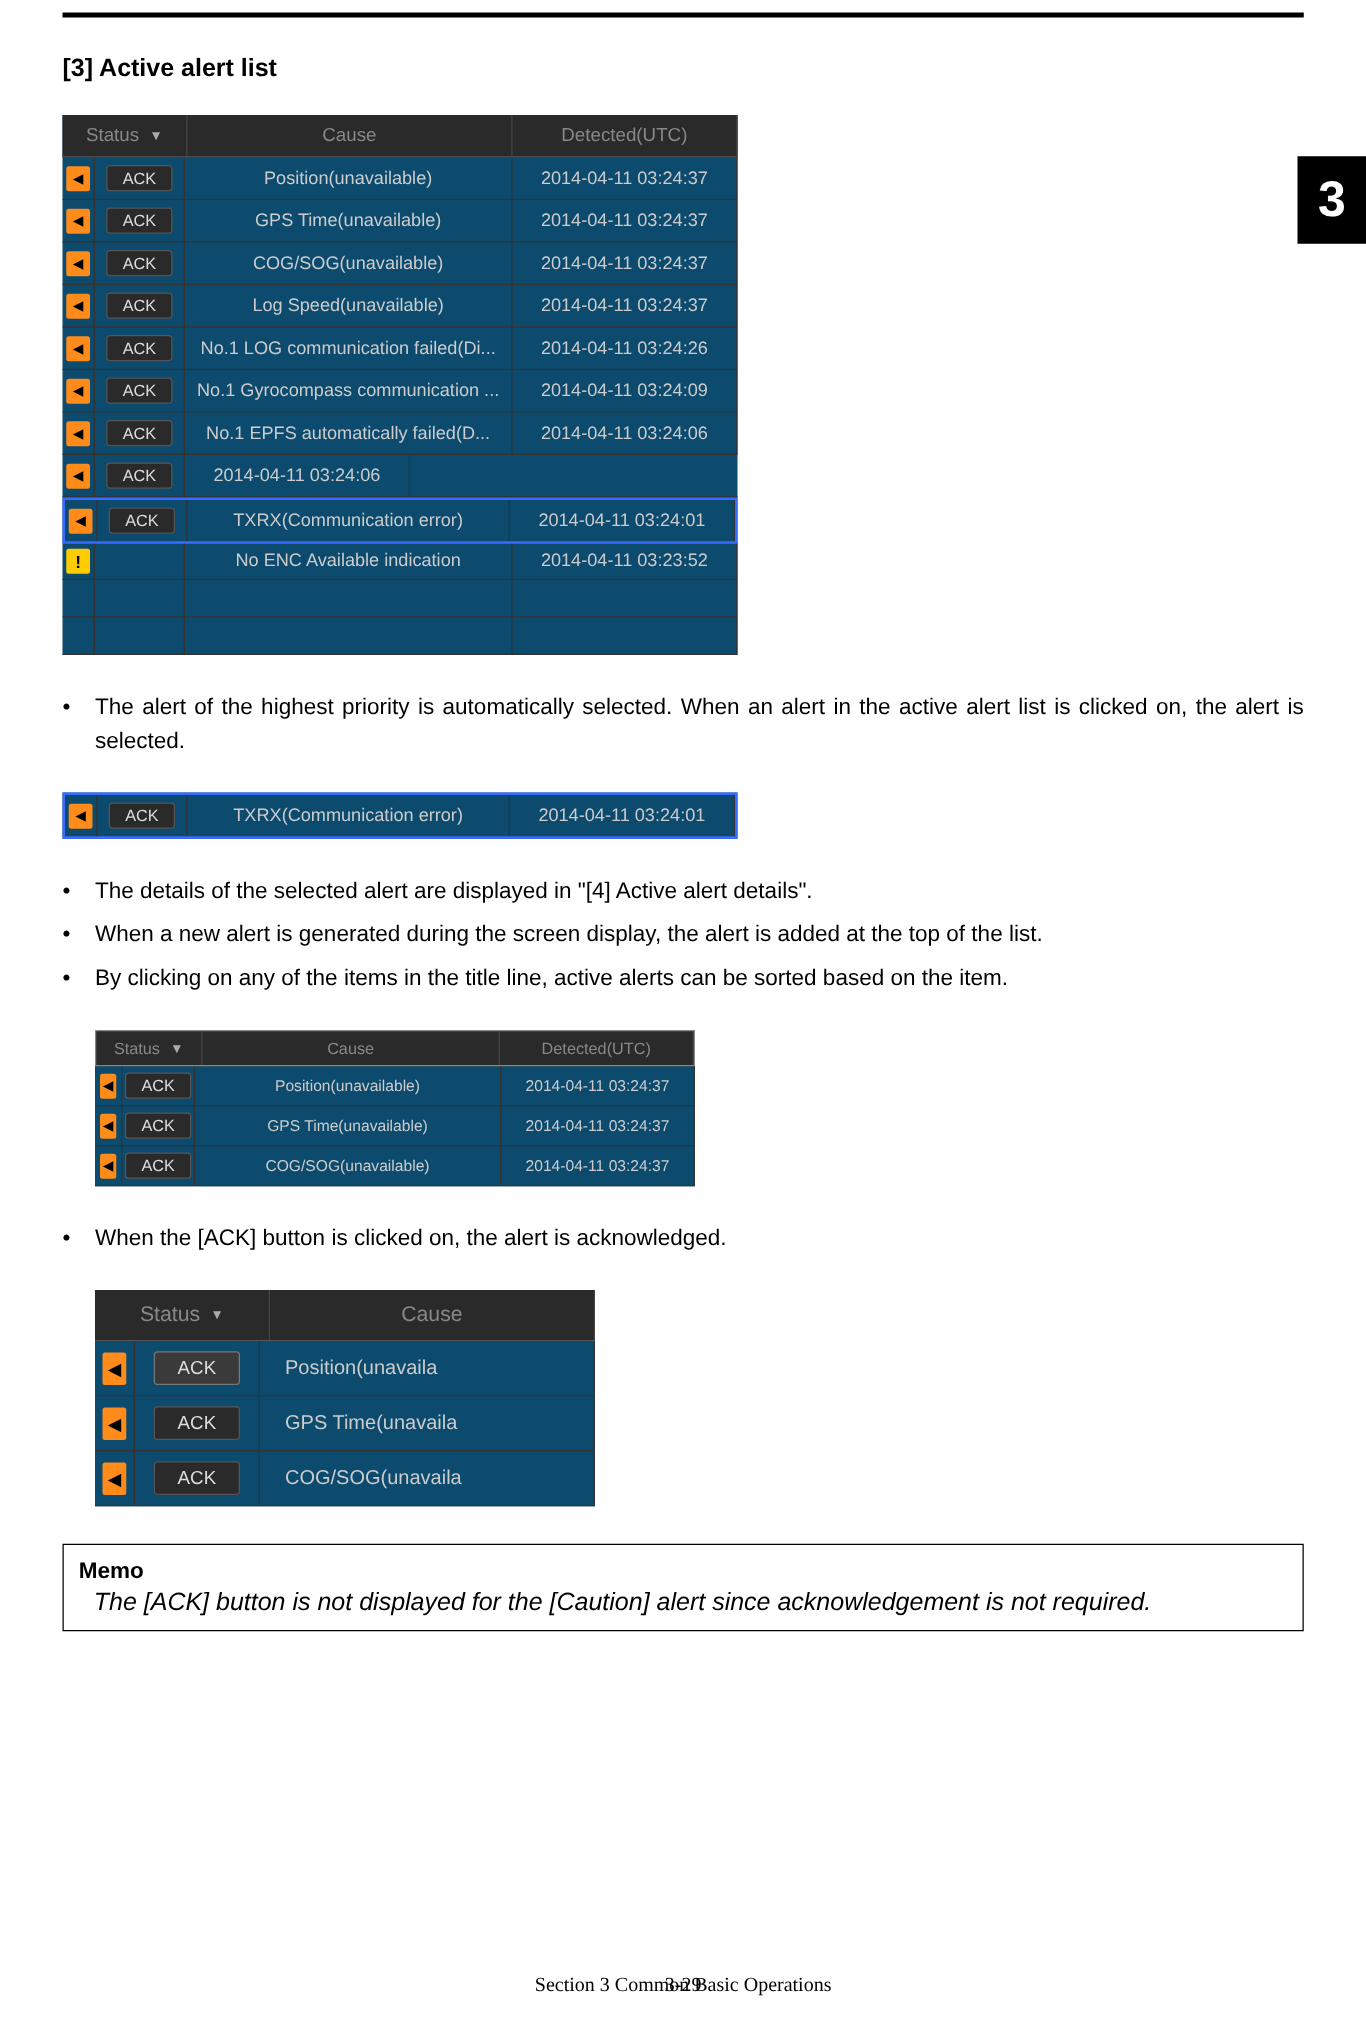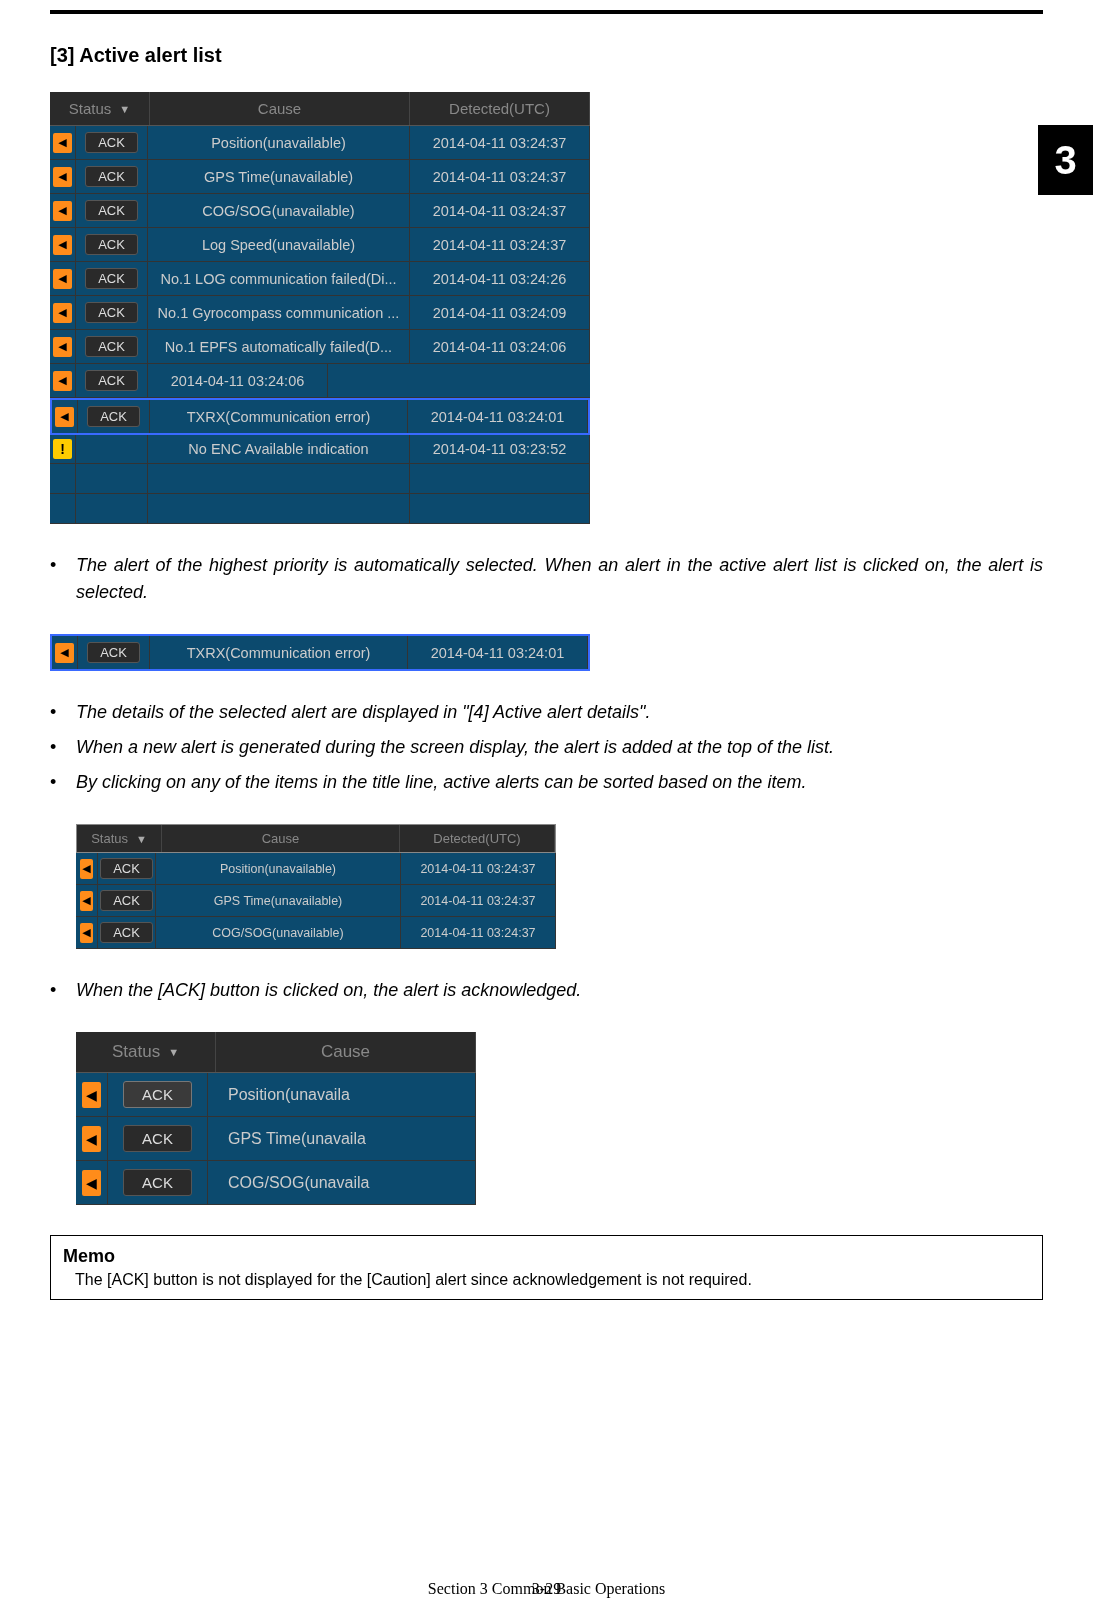--- a/index.html
+++ b/index.html
@@ -51,25 +51,25 @@
     .warn-icon.caution { background: #ffcc00; }
     .warn-icon.caution::before { content: "!"; font-weight: bold; font-size: 14px; }
     .alert-table.ack .warn-icon { width: 26px; height: 26px; }
     .alert-table.ack .warn-icon::before { font-size: 14px; }
     
     .ack-btn { background: #2a2a2a; border: 1px solid #555; color: #ddd; padding: 2px 12px; border-radius: 3px; font-size: 13px; }
     
     .bullet-list { margin: 18px 0 18px 0; }
     .bullet { display: flex; margin: 8px 0; font-size: 18px; line-height: 1.5; }
     .bullet .dot { width: 26px; flex-shrink: 0; }
-    .bullet .txt { flex: 1; text-align: justify; font-style: italic; }
+    .bullet .txt { flex: 1; text-align: justify; }
     
     .memo-box { border: 1.5px solid #000; padding: 10px 12px; margin-top: 20px; }
     .memo-title { font-weight: bold; font-size: 18px; margin-bottom: 4px; }
-    .memo-text { font-size: 16px; margin-left: 12px; }
+    .memo-text { font-size: 20px; margin-left: 12px; font-style: italic; }
     
     .footer { position: absolute; bottom: 30px; left: 0; right: 0; display: flex; justify-content: center; padding: 0 50px; font-size: 16px; font-family: Liberation Serif, serif; }
     .footer .center { position: absolute; left: 50%; transform: translateX(-50%); }
   </style>
 </head>
 <body>
 
 <div class="page">
   <div class="top-rule"></div>
   <div class="side-tab">3</div>

